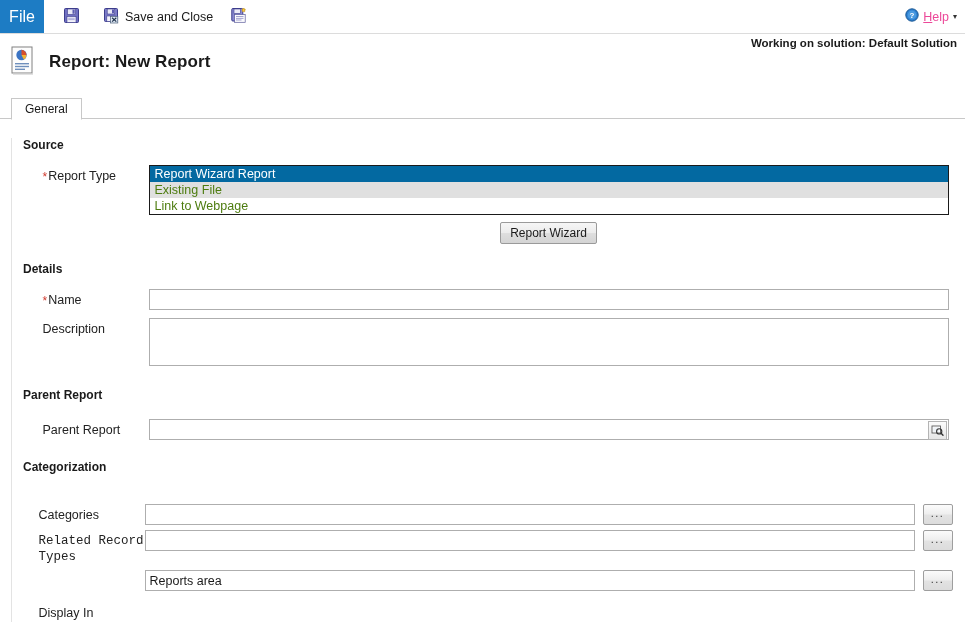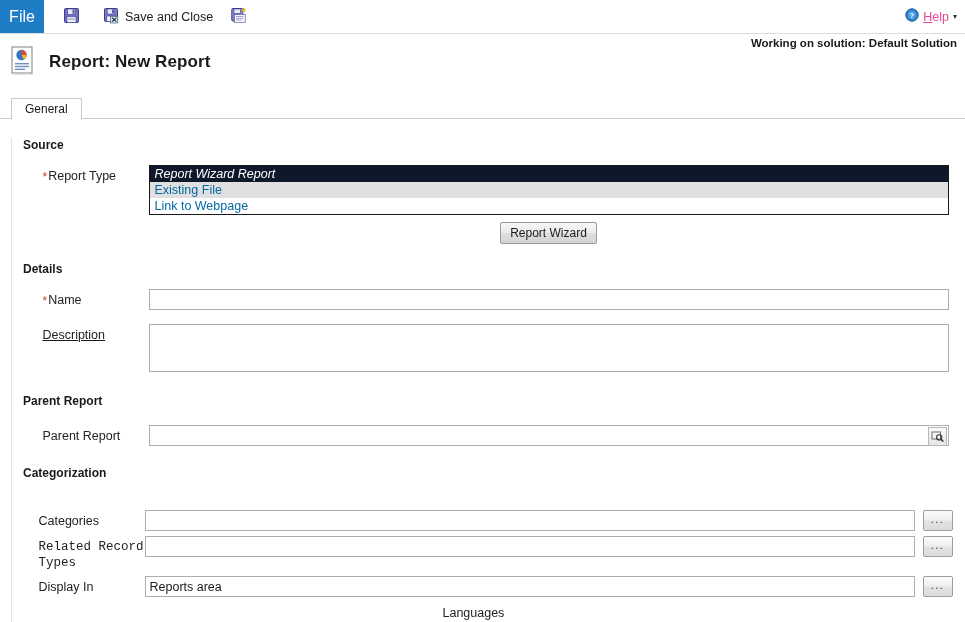--- a/index.html
+++ b/index.html
@@ -184,27 +184,26 @@
     width: 800px;
     border: 1px solid #1a1a1a;
     background: #ffffff;
     box-sizing: border-box;
     padding: 0;
   }
   .lb-opt {
     font-size: 12.5px;
     line-height: 16px;
     padding: 0 0 0 5px;
-    color: #0369a1;
+    color: #4d7c0f;
     background: #ffffff;
   }
   .lb-opt.selected {
-    background: #0f172a;
+    background: #0369a1;
     color: #ffffff;
-    font-style: italic;
   }
   .lb-opt.alt {
     background: #e0e0e0;
   }
 
   .btn {
     font-family: "Liberation Sans", sans-serif;
     font-size: 12px;
     color: #1a1a1a;
     background: linear-gradient(180deg,#f6f6f6 0%,#ececec 48%,#dedede 52%,#d4d4d4 100%);
@@ -381,21 +380,21 @@
 
   <div class="section-head" style="margin-top:18px;">Details</div>
 
   <div class="row" style="margin-top:13px;">
     <div class="lbl" style="padding-top:3px;">
       <span class="req">*</span><span>Name</span>
     </div>
     <input class="txt" style="width: 800px;" type="text" value="">
   </div>
 
-  <div class="row" style="margin-top:14px;text-decoration:underline;">
+  <div class="row" style="margin-top:8px;">
     <div class="lbl" style="padding-top:3px;">
       <span>Description</span>
     </div>
     <textarea class="txt" style="width: 800px; height: 48px;"></textarea>
   </div>
 
   <div class="section-head" style="margin-top:22px;">Parent Report</div>
 
   <div class="row" style="margin-top:17px;">
     <div class="lbl" style="padding-top:3px;">
@@ -426,21 +425,21 @@
 
   <div class="row" style="margin-top:5px;">
     <div class="lbl" style="padding-top:3px;font-family:Liberation Mono, monospace;">
       <span>Related Record Types</span>
     </div>
     <input class="txt" style="width: 770px;" type="text" value="">
     <div class="ellipsis-btn">...</div>
   </div>
 
   <div class="row" style="margin-top:5px;">
-    <div class="lbl" style="padding-top:3px;">
+    <div class="lbl" style="padding-top:3px;margin-top:32px;">
       <span>Display In</span>
     </div>
     <input class="txt" style="width: 770px;" type="text" value="Reports area">
     <div class="ellipsis-btn">...</div>
   </div>
 
   <div class="row" style="margin-top:5px;">
     <div class="lbl" style="padding-top:3px;">
       <span>Languages</span>
     </div>

